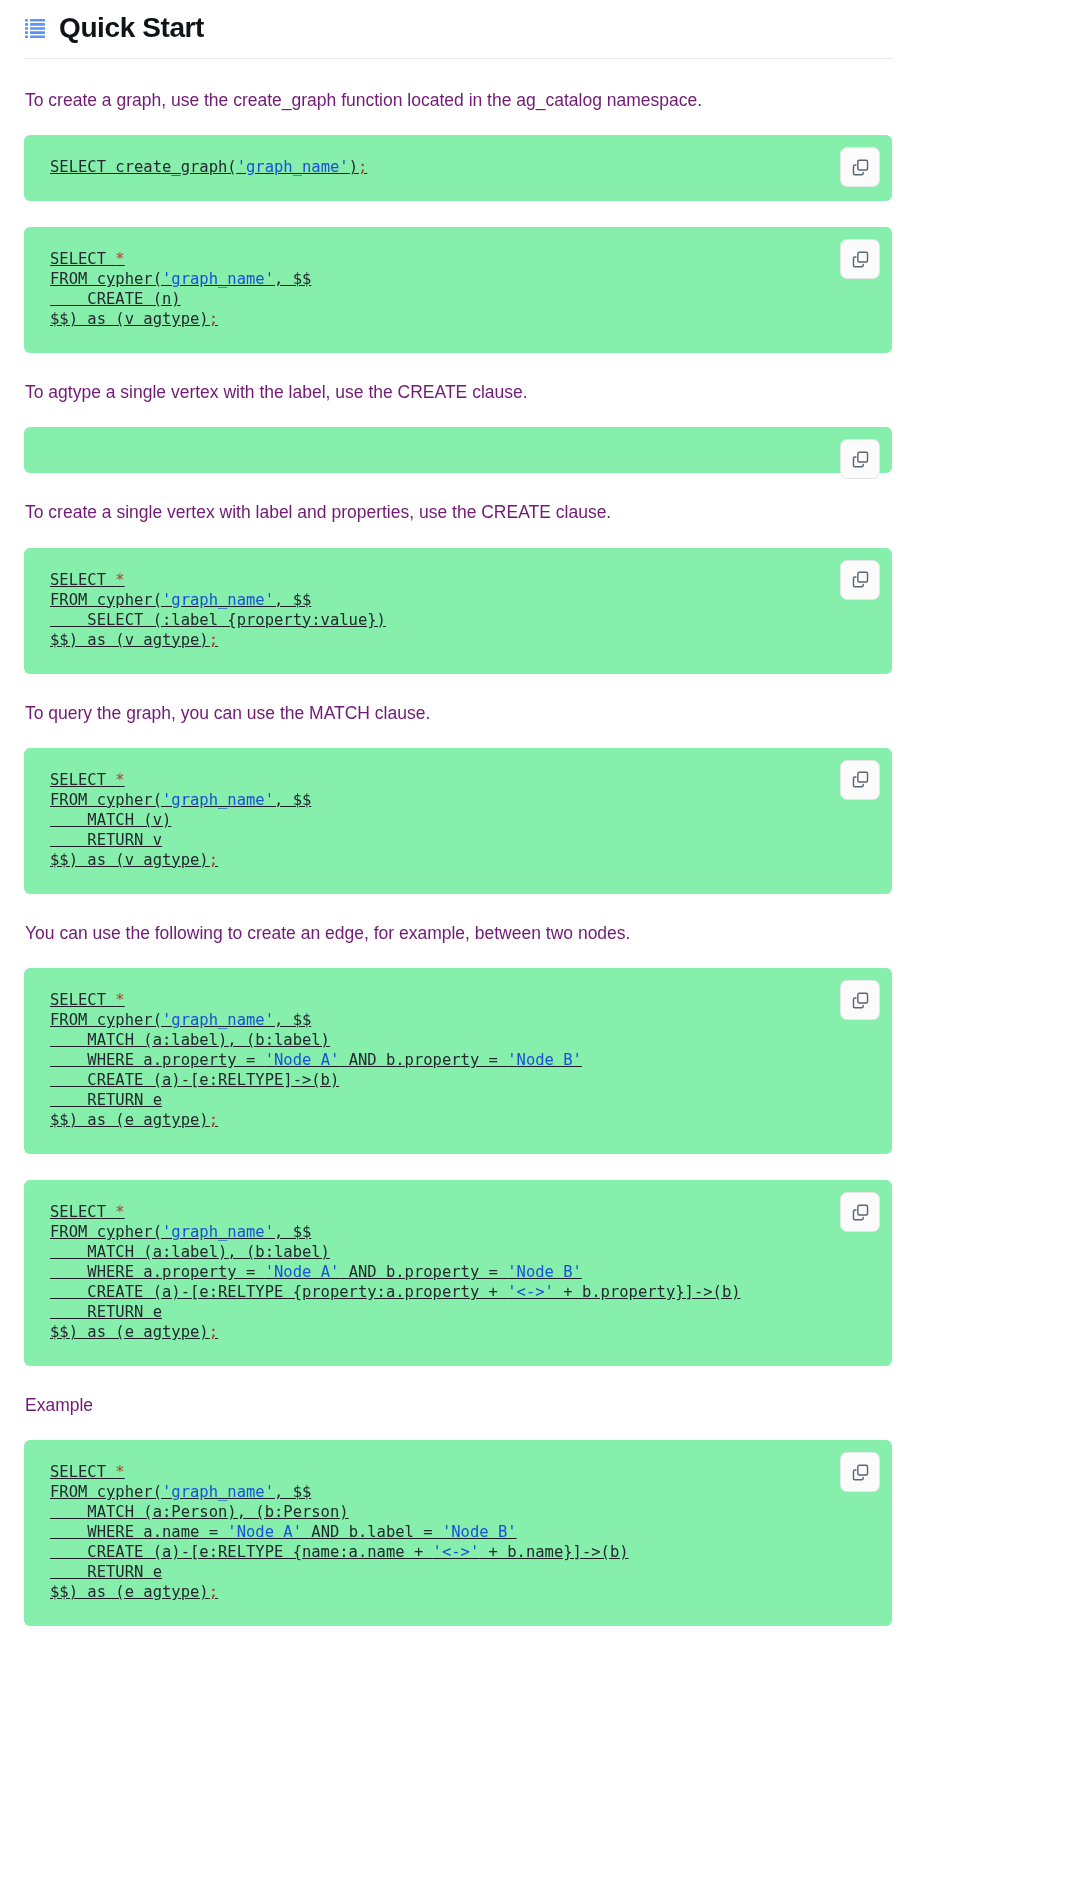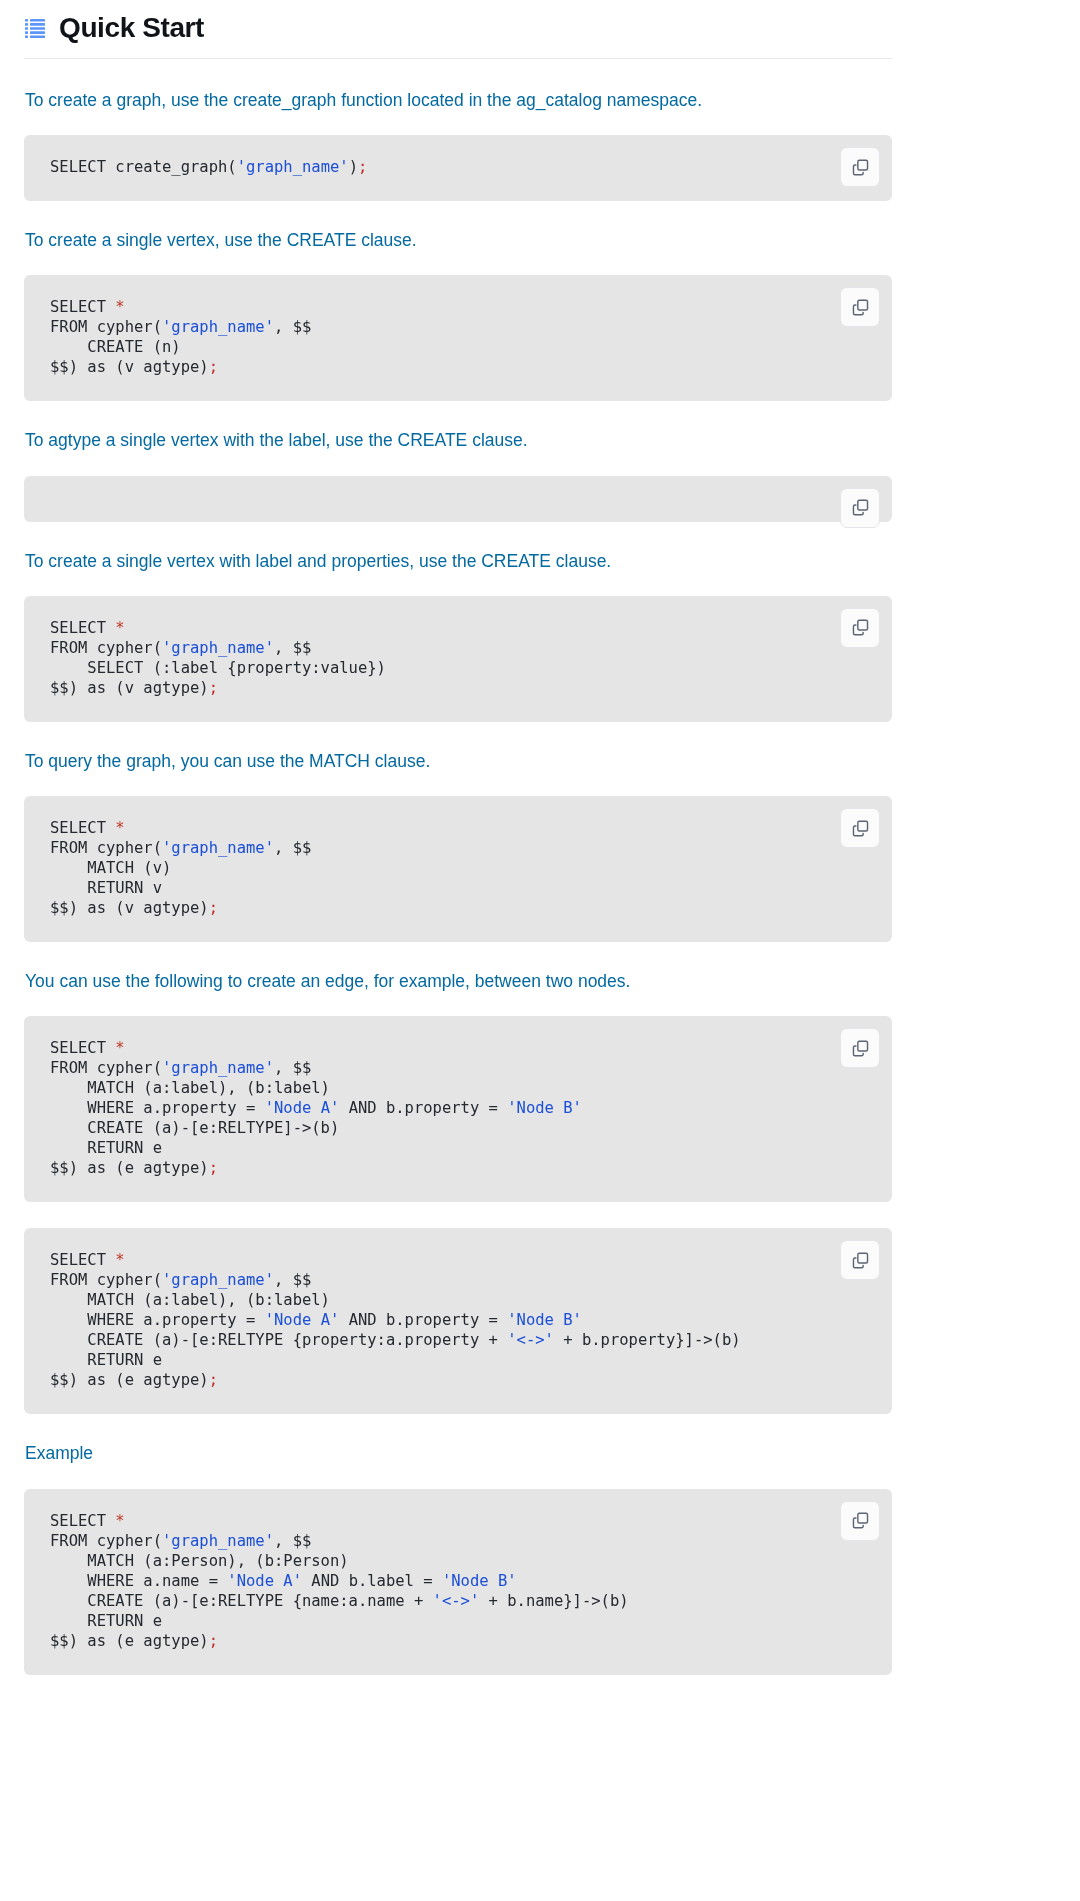--- a/index.html
+++ b/index.html
@@ -42,32 +42,33 @@
     font-weight: bold;
     letter-spacing: -0.4px;
     color: #101418;
     margin: 0;
   }
 
   
   .para {
     font-size: 17.5px;
     line-height: 1.5;
-    color: #0369a1;
+    color: #701a75;
     margin: 0 0 22px 0;
     padding-left: 1px;
   }
 
   
   .code-block {
     position: relative;
-    background: #e5e5e5;
+    background: #86efac;
     border-radius: 6px;
     padding: 22px 26px 24px 26px;
     margin: 0 0 26px 0;
+    text-decoration: underline;
   }
   .code-block pre {
     margin: 0;
     padding: 0;
     font-family: "DejaVu Sans Mono", "Liberation Mono", monospace;
     font-size: 15.5px;
     line-height: 20px;
     color: #24292f;
     white-space: pre;
     overflow-x: auto;
@@ -124,21 +125,20 @@
         <pre><span>SELECT create_graph(</span><span class="tok-str">'graph_name'</span><span>)</span><span class="tok-punc">;</span></pre>
         <button class="copy-btn">
           <span>
             <svg class="copy-icon" viewBox="0 0 20 20" fill="none" xmlns="http://www.w3.org/2000/svg" aria-hidden="true">
               <rect x="7.2" y="2.4" width="10.2" height="10.2" rx="1.6" stroke="#5b6472" stroke-width="1.5"></rect>
               <path d="M12.8 15.1v1.0a1.6 1.6 0 0 1-1.6 1.6H4.2a1.6 1.6 0 0 1-1.6-1.6V9.0a1.6 1.6 0 0 1 1.6-1.6h1.0" stroke="#5b6472" stroke-width="1.5" stroke-linecap="round" stroke-linejoin="round"></path>
             </svg>
           </span>
         </button>
       </div>
-      <p class="para">To create a single vertex, use the CREATE clause.</p>
       <div class="code-block">
         <pre><span>SELECT </span><span class="tok-star">*</span>
 <span>FROM cypher(</span><span class="tok-str">'graph_name'</span><span>, $$</span>
 <span>    CREATE (n)</span>
 <span>$$) as (v agtype)</span><span class="tok-punc">;</span></pre>
         <button class="copy-btn">
           <span>
             <svg class="copy-icon" viewBox="0 0 20 20" fill="none" xmlns="http://www.w3.org/2000/svg" aria-hidden="true">
               <rect x="7.2" y="2.4" width="10.2" height="10.2" rx="1.6" stroke="#5b6472" stroke-width="1.5"></rect>
               <path d="M12.8 15.1v1.0a1.6 1.6 0 0 1-1.6 1.6H4.2a1.6 1.6 0 0 1-1.6-1.6V9.0a1.6 1.6 0 0 1 1.6-1.6h1.0" stroke="#5b6472" stroke-width="1.5" stroke-linecap="round" stroke-linejoin="round"></path>

